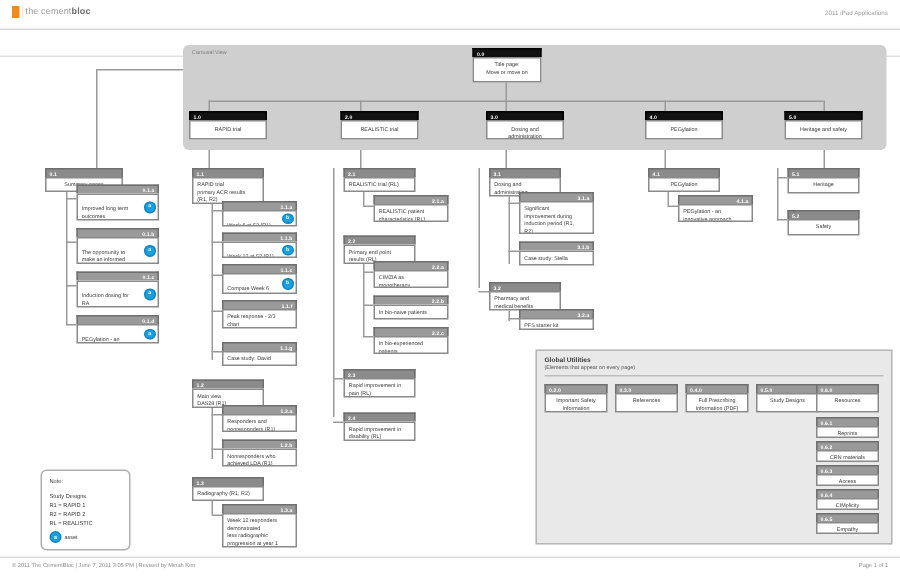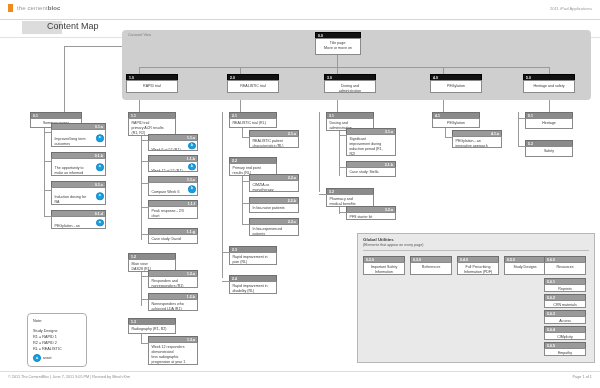--- a/index.html
+++ b/index.html
@@ -104,24 +104,20 @@
 
   <div class="topbar">
     <div class="logo">
       <div class="logo-mark"></div>
       <div class="logo-text"><span>the cement</span><b>bloc</b></div>
     </div>
     <div class="topright">2011 iPad Applications</div>
   </div>
   <div class="hdr-rule"></div>
 
-  <div class="titlebar">
-    <div class="title-chip"></div>
-    <div class="page-title">Content Map</div>
-  </div>
   <div class="title-rule"></div>
 
   <div class="carousel">
     <div class="carousel-label">Carousel View</div>
   </div>
 
   <div class="node" style="left:315px;top:32px;width:46px;">
     <div class="hd dark">0.0</div>
     <div class="bd ctr" style="height:17px;white-space:pre-line;">Title page:
 Move or move on</div>

